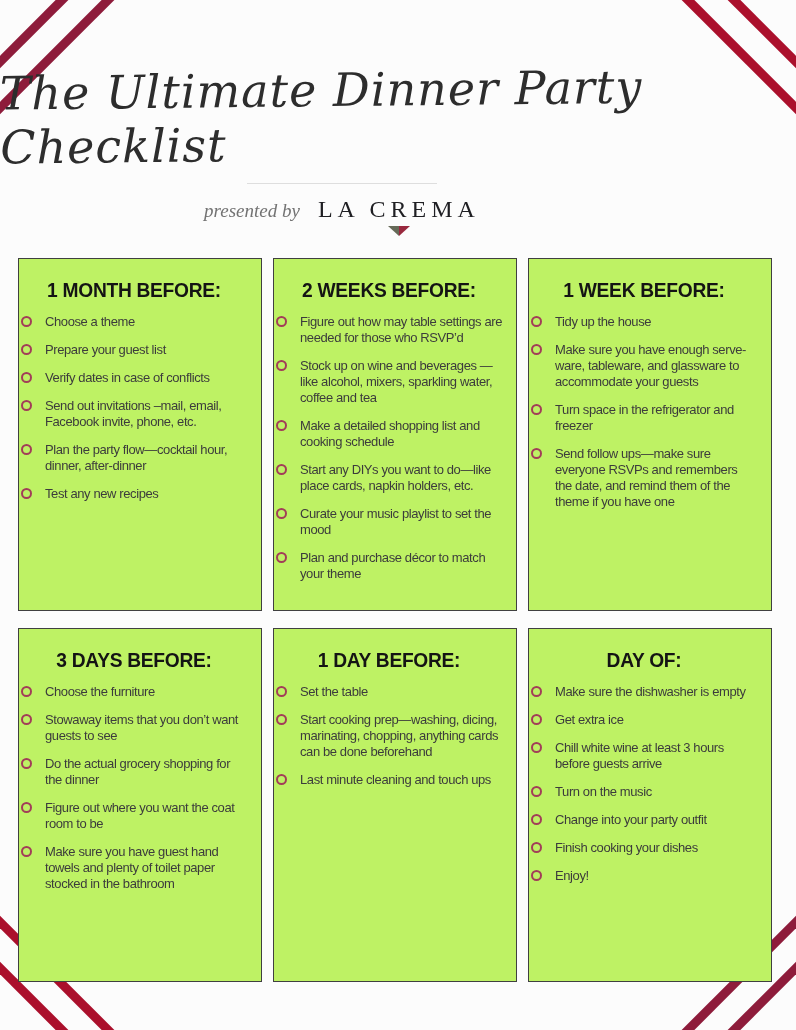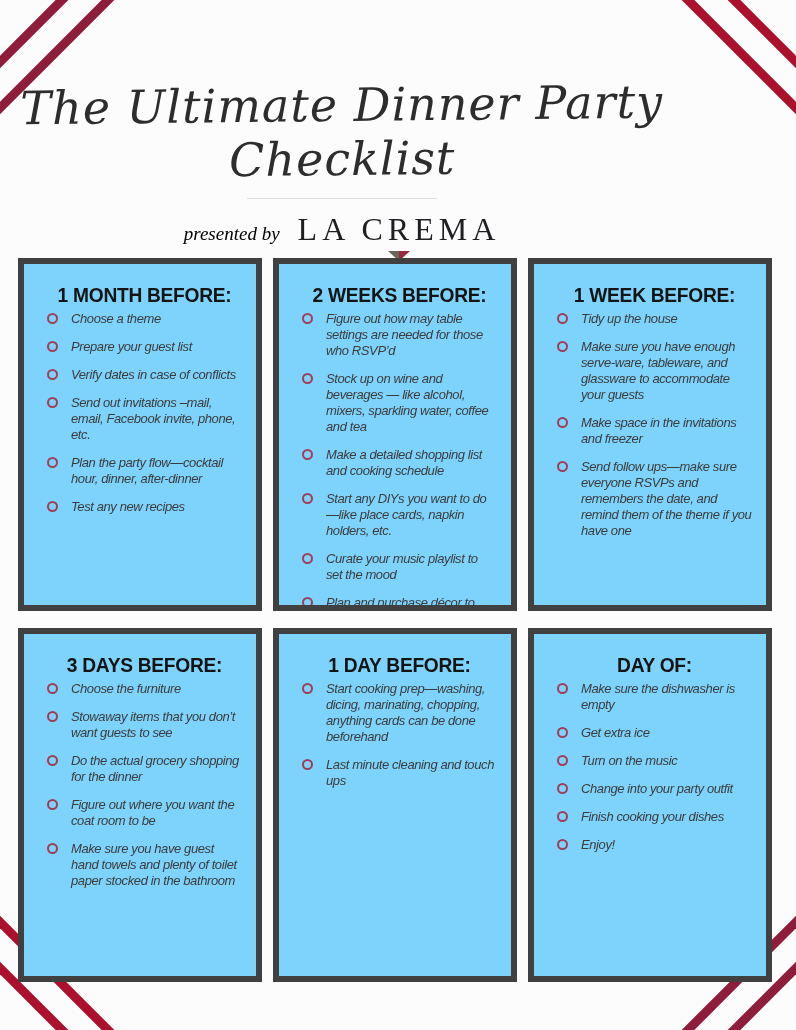--- a/index.html
+++ b/index.html
@@ -7,21 +7,21 @@
   body {
     position: relative;
     background: #fcfcfc;
     font-family: "Liberation Sans", sans-serif;
     overflow: hidden;
   }
   
   .corner-svg { position: absolute; inset: 0; width: 796px; height: 1030px; pointer-events: none; }
 
   
-  .header { position: absolute; top: 16px; left: 0; width: 684px; text-align: center; }
+  .header { position: absolute; top: 1px; left: 0; width: 684px; }
   .script-title {
     margin-top: 62px;
     font-family: "DejaVu Serif", cursive;
     font-style: italic;
     font-weight: 400;
     font-size: 46px;
     letter-spacing: 1px;
     color: #2d2d2d;
     transform: rotate(-0.6deg);
   }
@@ -30,56 +30,56 @@
     margin: 12px auto 0 auto;
   }
   .presented-row {
     margin-top: 12px;
     display: flex; justify-content: center; align-items: baseline; gap: 18px;
   }
   .presented-by {
     font-family: "Liberation Serif", serif;
     font-style: italic;
     font-size: 19px;
-    color: #000000;
+    color: #737373;
   }
   .brand-wrap { display: inline-flex; flex-direction: column; align-items: center; }
   .brand {
     font-family: "Liberation Serif", serif;
-    font-size: 32px;
+    font-size: 24px;
     letter-spacing: 5px;
     color: #1f1f23;
   }
   .logo-triangle { margin-top: 3px; display: block; }
 
   
   .grid {
     position: absolute;
     left: 18px; top: 258px;
     display: grid;
     grid-template-columns: 244px 244px 244px;
     grid-template-rows: 353px 354px;
     column-gap: 11px;
     row-gap: 17px;
   }
   .card {
-    border: 6px solid #404040;
-    background: #7dd3fc;
-    padding: 20px 14px 10px 23px;
+    border: 1px solid #404040;
+    background: #bef264;
+    padding: 20px 14px 10px 2px;
     overflow: hidden;
   }
   .card h2 {
     text-align: center;
     font-size: 20px;
     font-weight: bold;
     letter-spacing: -0.3px;
     color: #141414;
     transform: scaleX(0.96);
   }
-  .card ul { list-style: none; margin-top: 4px; font-style: italic; }
+  .card ul { list-style: none; margin-top: 12px; }
   .card li {
     display: flex;
     align-items: flex-start;
     gap: 13px;
     margin-bottom: 12px;
   }
   .check-circle {
     flex: 0 0 auto;
     width: 11px; height: 11px;
     border: 2px solid #a23d58;
@@ -208,21 +208,21 @@
     <span class="item-text">Tidy up the house</span>
   </li>
 
   <li>
     <span class="check-circle"></span>
     <span class="item-text">Make sure you have enough serve-ware, tableware, and glassware to accommodate your guests</span>
   </li>
 
   <li>
     <span class="check-circle"></span>
-    <span class="item-text">Make space in the invitations and freezer</span>
+    <span class="item-text">Turn space in the refrigerator and freezer</span>
   </li>
 
 
   <li>
     <span class="check-circle"></span>
     <span class="item-text">Send follow ups—make sure everyone RSVPs and remembers the date, and remind them of the theme if you have one</span>
   </li>
 </ul>
   </div>
 
@@ -252,20 +252,24 @@
   <li>
     <span class="check-circle"></span>
     <span class="item-text">Make sure you have guest hand towels and plenty of toilet paper stocked in the bathroom</span>
   </li>
 </ul>
   </div>
 
   <div class="card">
     <h2>1 DAY BEFORE:</h2>
     <ul>
+  <li>
+    <span class="check-circle"></span>
+    <span class="item-text">Set the table</span>
+  </li>
 
   <li>
     <span class="check-circle"></span>
     <span class="item-text">Start cooking prep—washing, dicing, marinating, chopping, anything cards can be done beforehand</span>
   </li>
 
   <li>
     <span class="check-circle"></span>
     <span class="item-text">Last minute cleaning and touch ups</span>
   </li>
@@ -278,20 +282,24 @@
   <li>
     <span class="check-circle"></span>
     <span class="item-text">Make sure the dishwasher is empty</span>
   </li>
 
   <li>
     <span class="check-circle"></span>
     <span class="item-text">Get extra ice</span>
   </li>
 
+  <li>
+    <span class="check-circle"></span>
+    <span class="item-text">Chill white wine at least 3 hours before guests arrive</span>
+  </li>
 
 
   <li>
     <span class="check-circle"></span>
     <span class="item-text">Turn on the music</span>
   </li>
 
   <li>
     <span class="check-circle"></span>
     <span class="item-text">Change into your party outfit</span>

